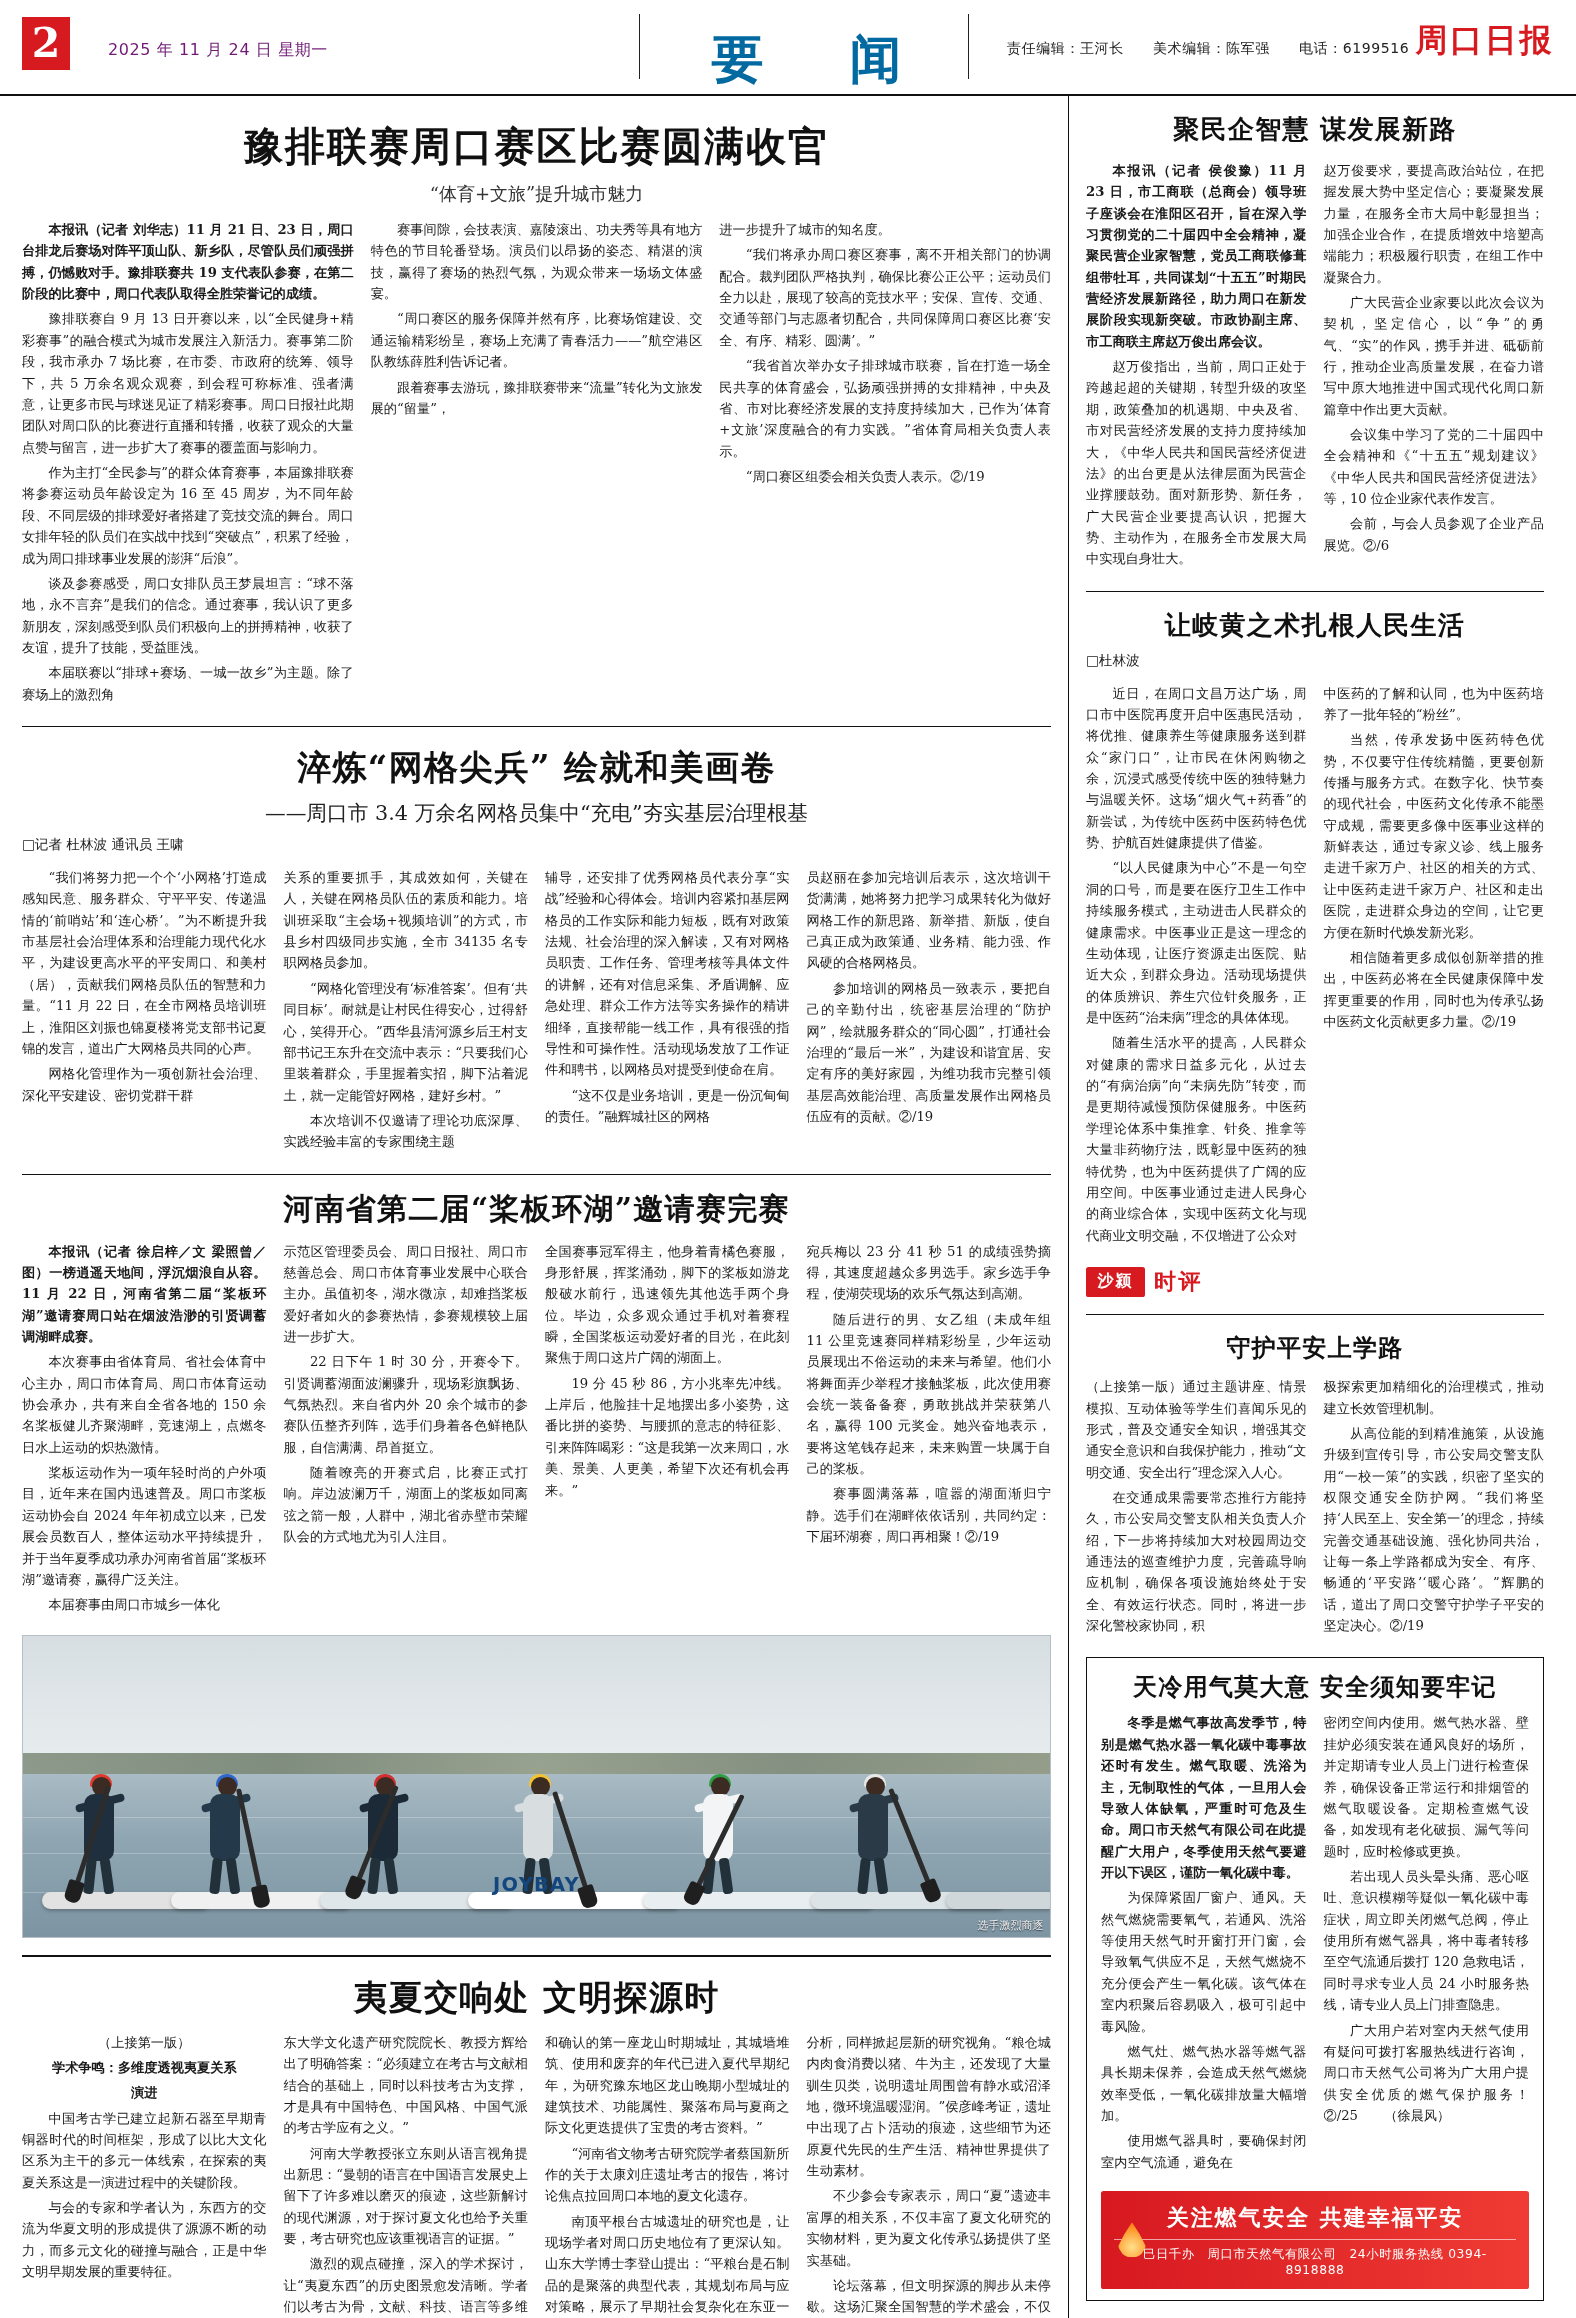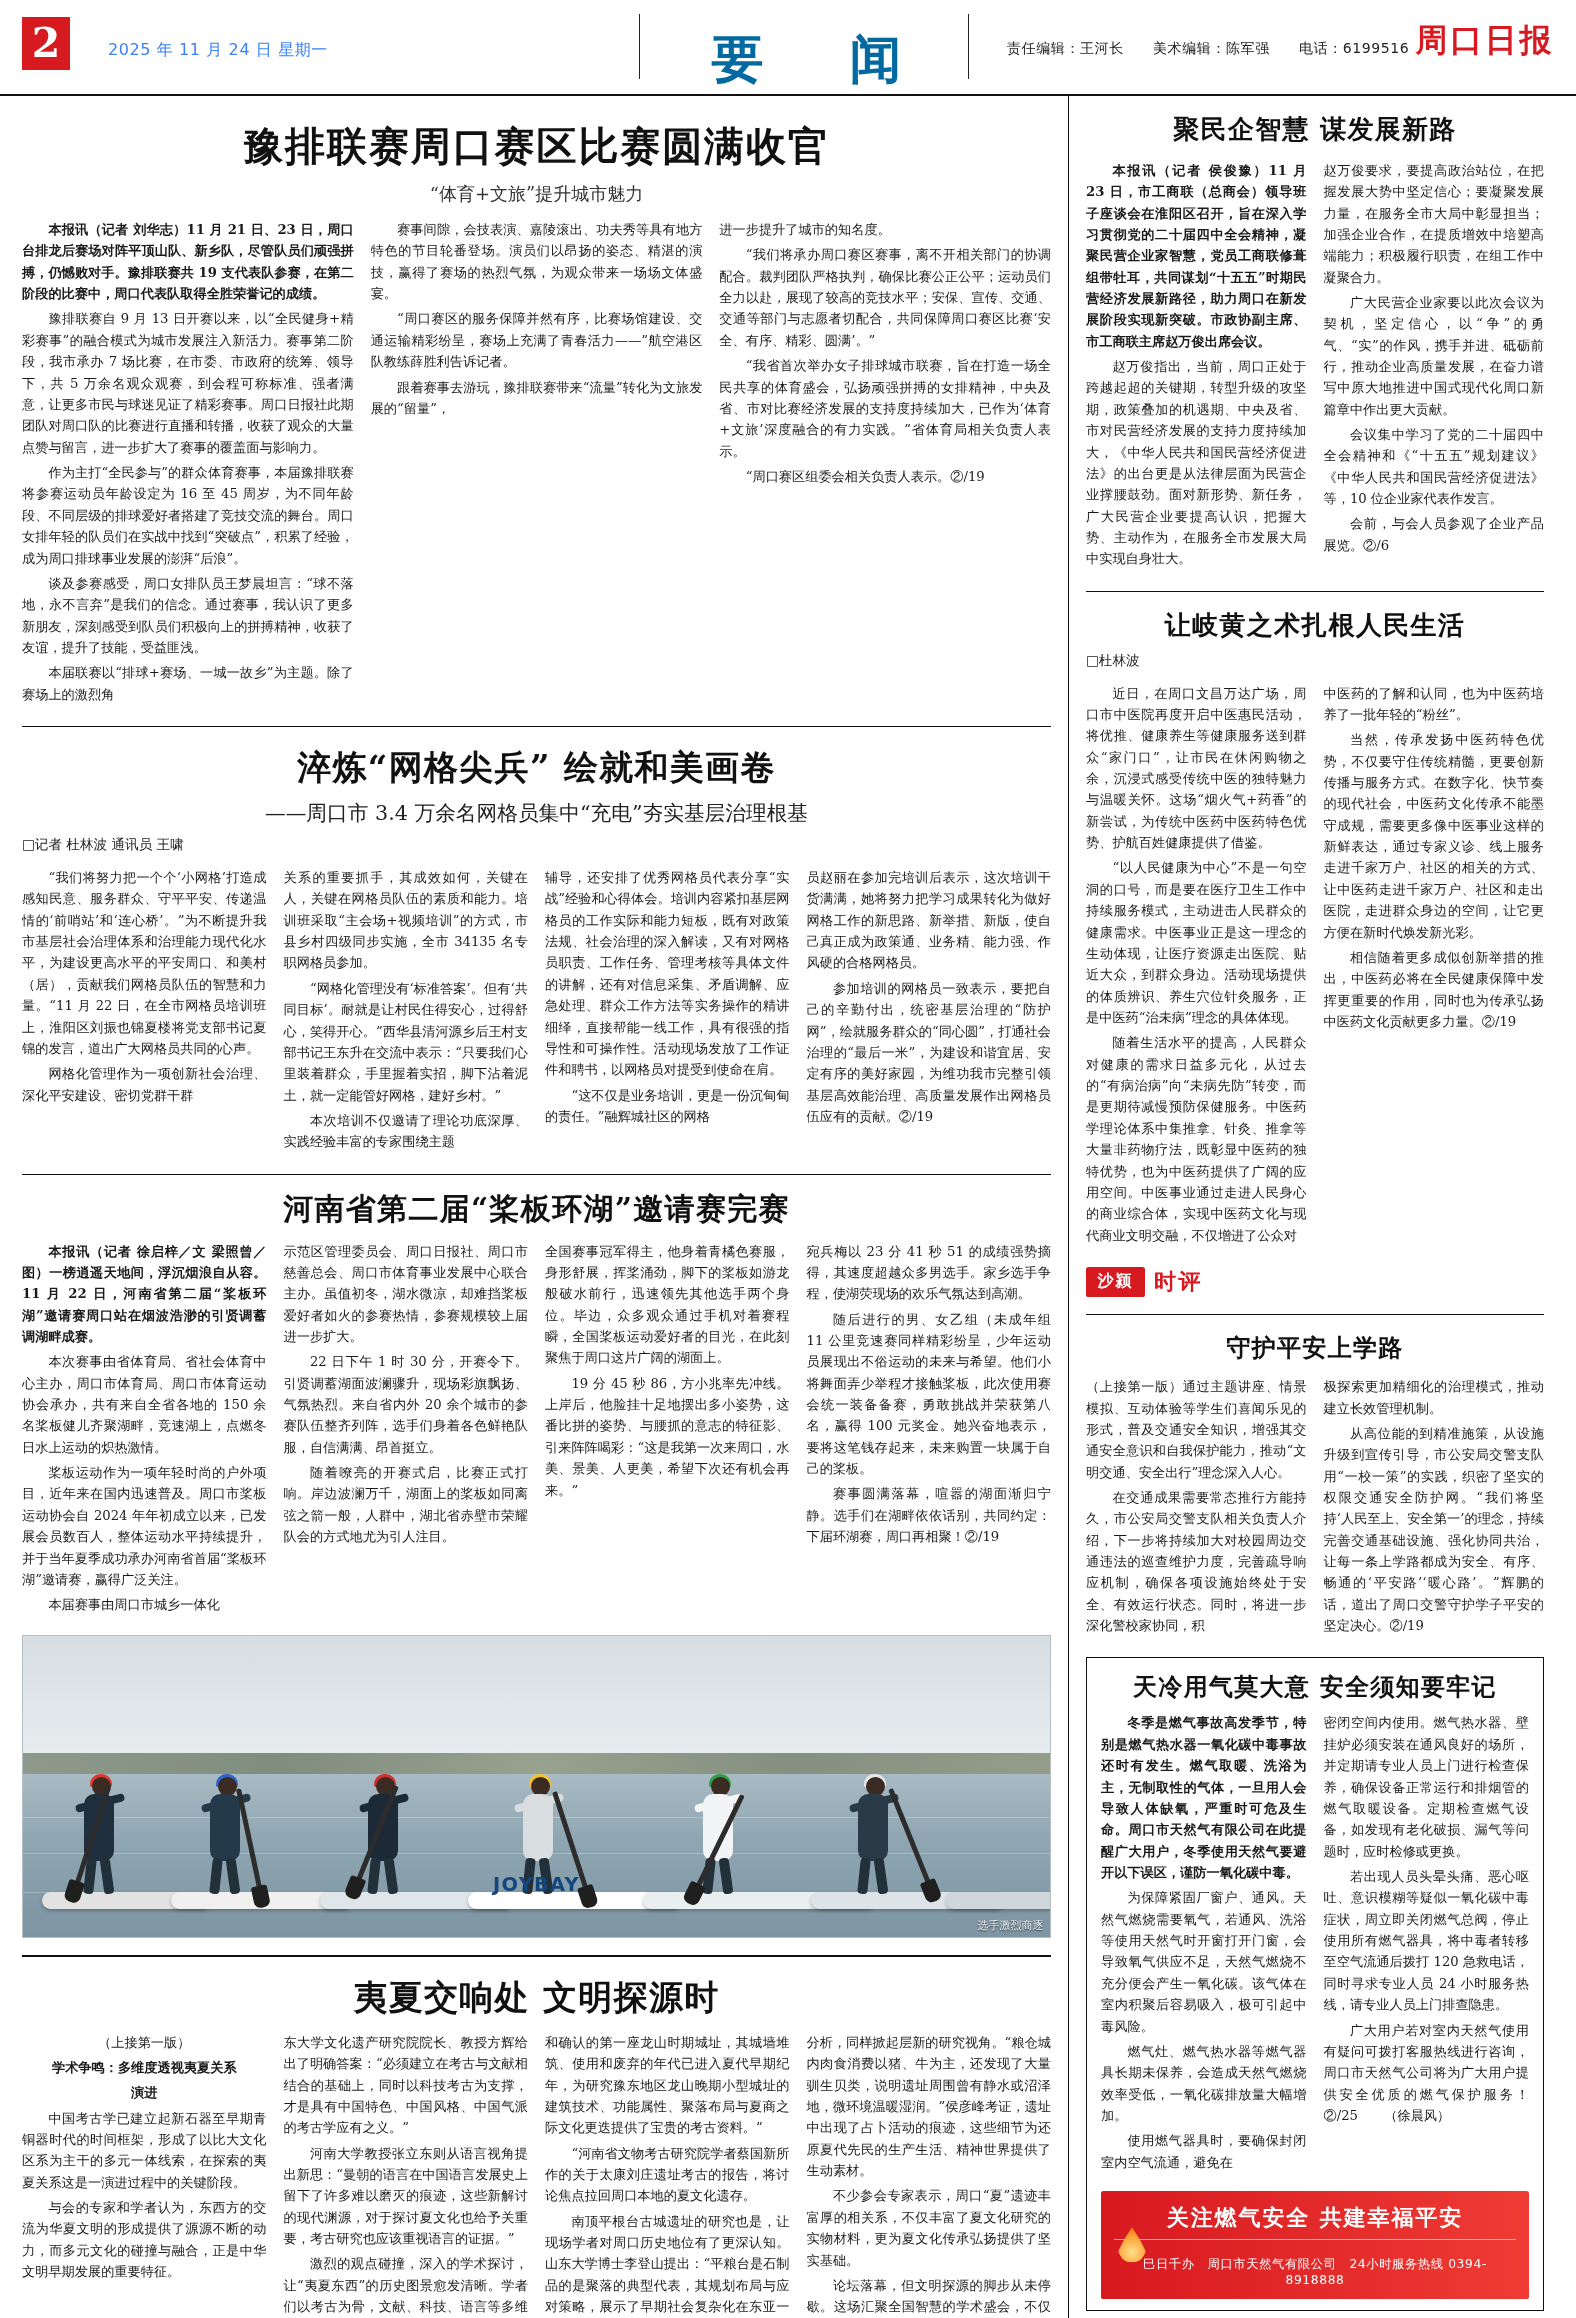--- a/index.html
+++ b/index.html
@@ -30,21 +30,21 @@
     width:48px;height:53px;
     background:#d71920;
     color:#fff;
     font-family:"DejaVu Serif","Liberation Serif",serif;
     font-size:41px;font-weight:bold;
     display:flex;align-items:center;justify-content:center;
     line-height:1;
   }
   .masthead-date{
     position:absolute;left:108px;top:40px;
-    font-size:16px;color:#3b82f6;letter-spacing:0.6px;
+    font-size:16px;color:#701a75;letter-spacing:0.6px;
   }
   .masthead-rule-l{
     position:absolute;left:639px;top:14px;width:1.3px;height:65px;background:#222;
   }
   .masthead-rule-r{
     position:absolute;left:968px;top:14px;width:1.3px;height:65px;background:#222;
   }
   .masthead-title{
     position:absolute;left:684px;top:24.5px;width:245px;
     text-align:center;
@@ -195,21 +195,21 @@
     background:radial-gradient(circle at 50% 70%,#ffe08a,#ff9b2e 60%,#ff6a00 100%);
     border-radius:50% 50% 50% 50%/60% 60% 40% 40%;
     clip-path:polygon(50% 0%,78% 35%,100% 70%,78% 100%,22% 100%,0% 70%,22% 35%);
   }
   .gas-ad .ad-main{
     text-align:center;font-family:"DejaVu Serif","Liberation Serif",serif;
     font-weight:bold;font-size:22px;letter-spacing:1.9px;margin:0 0 6.5px 0;
   }
   .gas-ad .ad-sub{
     text-align:center;font-size:12.3px;letter-spacing:0.6px;
-    border-top:0.6px solid rgba(255,255,255,.6);padding-top:16px;
+    border-top:0.6px solid rgba(255,255,255,.6);padding-top:6px;
   }
   .center{text-align:center;}
 </style>
 </head>
 <body>
 
 <div class="page">
 
   <div class="masthead">
     <div class="page-badge">2</div>

